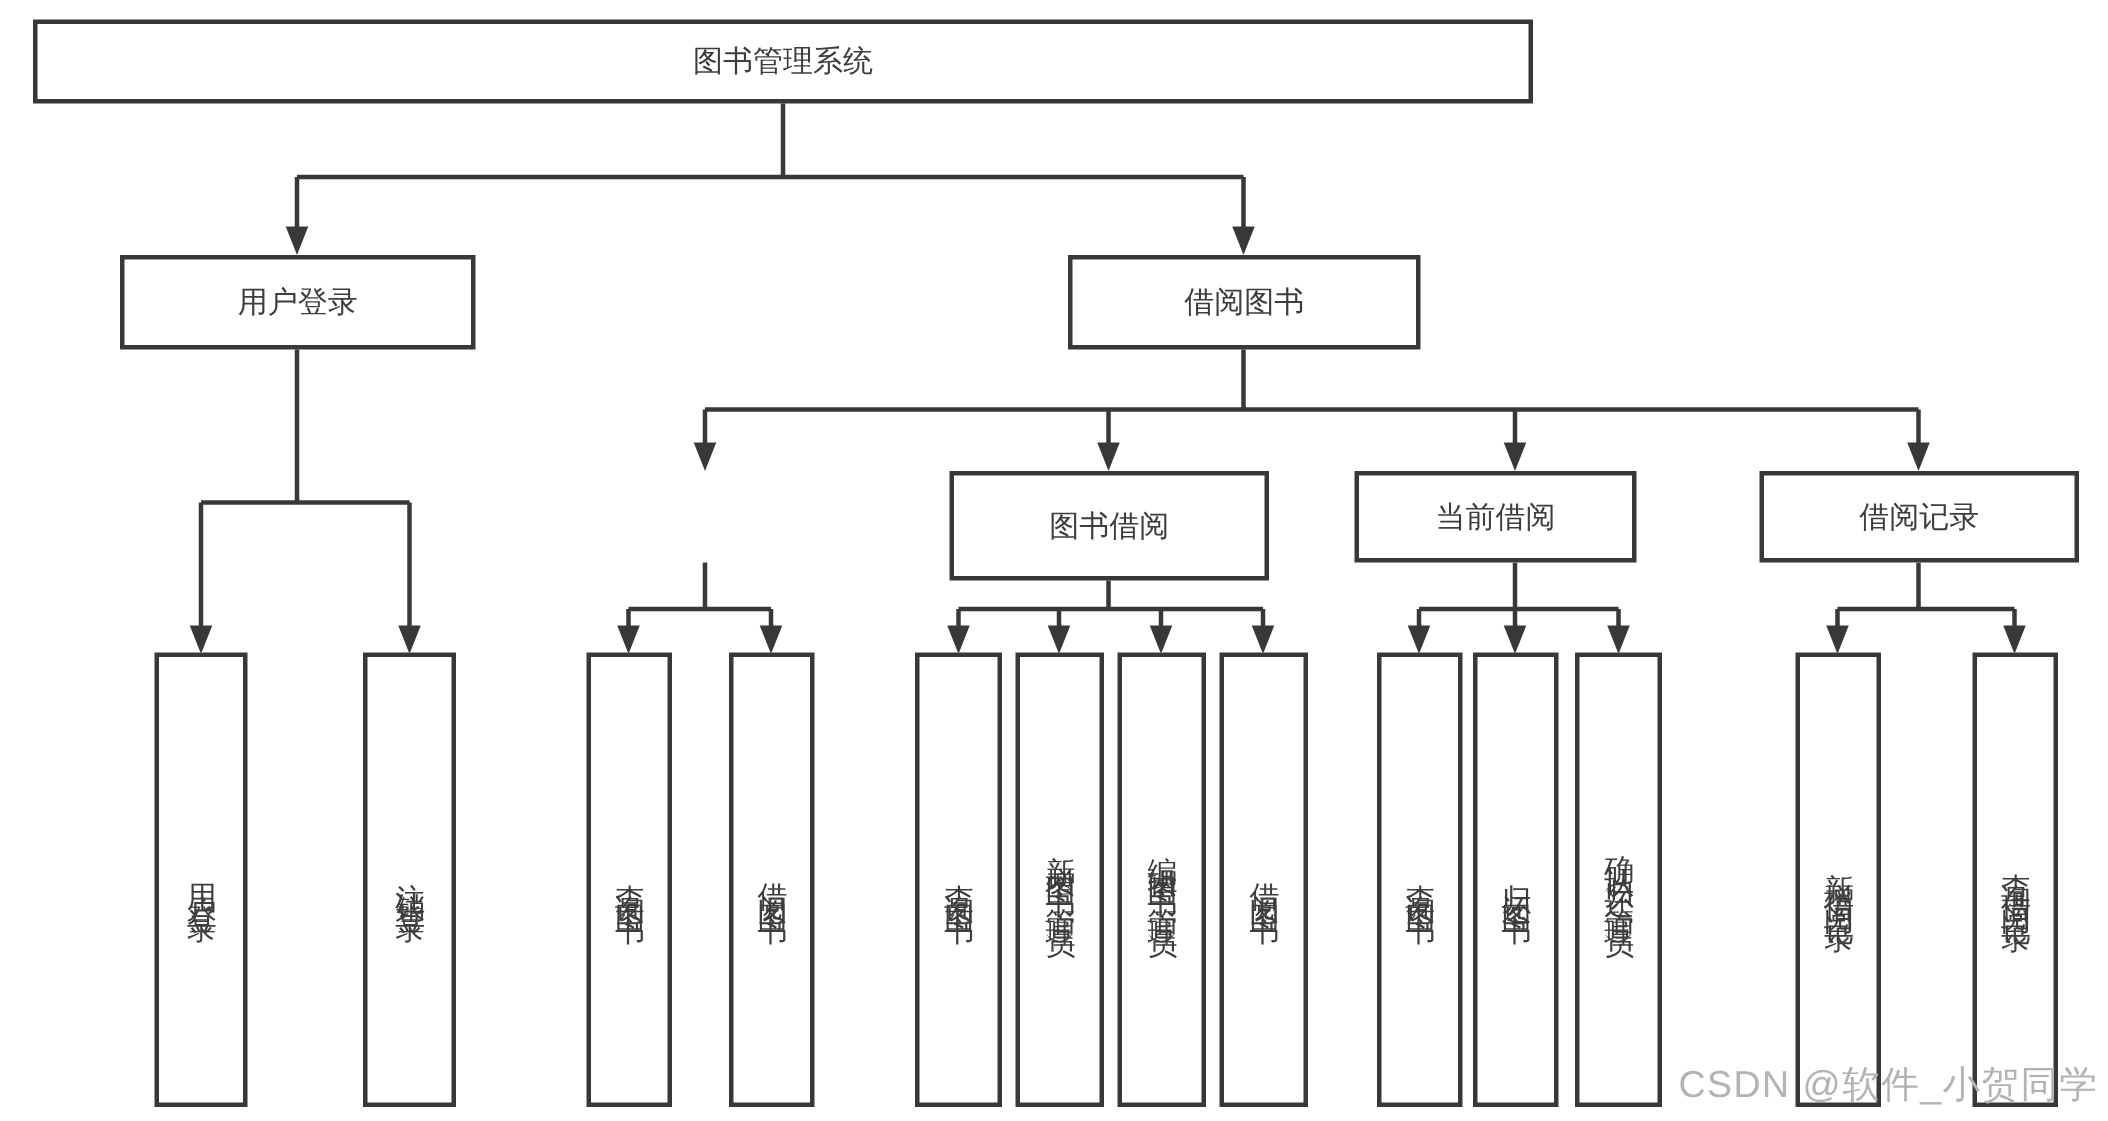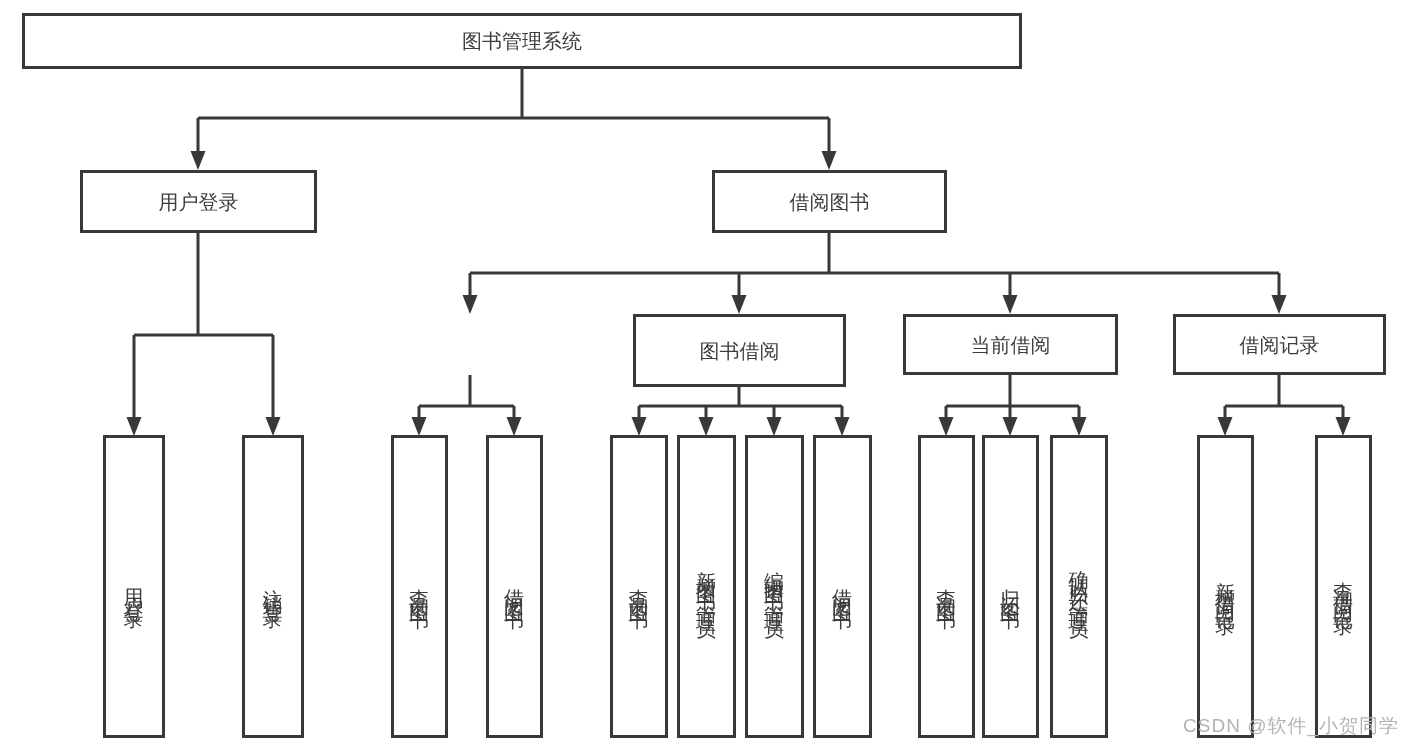--- a/index.html
+++ b/index.html
@@ -50,21 +50,21 @@
   }
   .node.v{
     writing-mode:vertical-rl;
     text-orientation:mixed;
     letter-spacing:7px;
   }
   .watermark{
     position:absolute;
     right:6px;
     bottom:8px;
-    font-size:19px;
+    font-size:25px;
     color:var(--watermark);
     letter-spacing:1px;
     white-space:nowrap;
   }
 </style>
 </head>
 <body>
 
 <div class="stage">
 
@@ -100,21 +100,21 @@
       <path class="arrow" d="M1335.5 417 L1350.5 417 L1343 436 Z"></path>
     </g>
   </svg>
 
   <div class="node" style="left:22px;top:13px;width:1000px;height:56px">图书管理系统</div>
 
   <div class="node" style="left:80px;top:170px;width:237px;height:63px">用户登录</div>
   <div class="node" style="left:712px;top:170px;width:235px;height:63px">借阅图书</div>
 
   <div class="node" style="left:633px;top:314px;width:213px;height:73px">图书借阅</div>
-  <div class="node" style="left:903px;top:314px;width:215px;height:61px">当前借阅</div>
+  <div class="node" style="left:903px;top:314px;width:188px;height:61px">当前借阅</div>
   <div class="node" style="left:1173px;top:314px;width:213px;height:61px">借阅记录</div>
 
   <div class="node v" style="left:103px;top:435px;width:62px;height:303px">用户登录</div>
   <div class="node v" style="left:242px;top:435px;width:62px;height:303px">注销登录</div>
 
   <div class="node v" style="left:391px;top:435px;width:57px;height:303px">查询图书</div>
   <div class="node v" style="left:486px;top:435px;width:57px;height:303px">借阅图书</div>
 
   <div class="node v" style="left:610px;top:435px;width:58px;height:303px">查询图书</div>
   <div class="node v" style="left:677px;top:435px;width:59px;height:303px">新增图书（管理员）</div>

